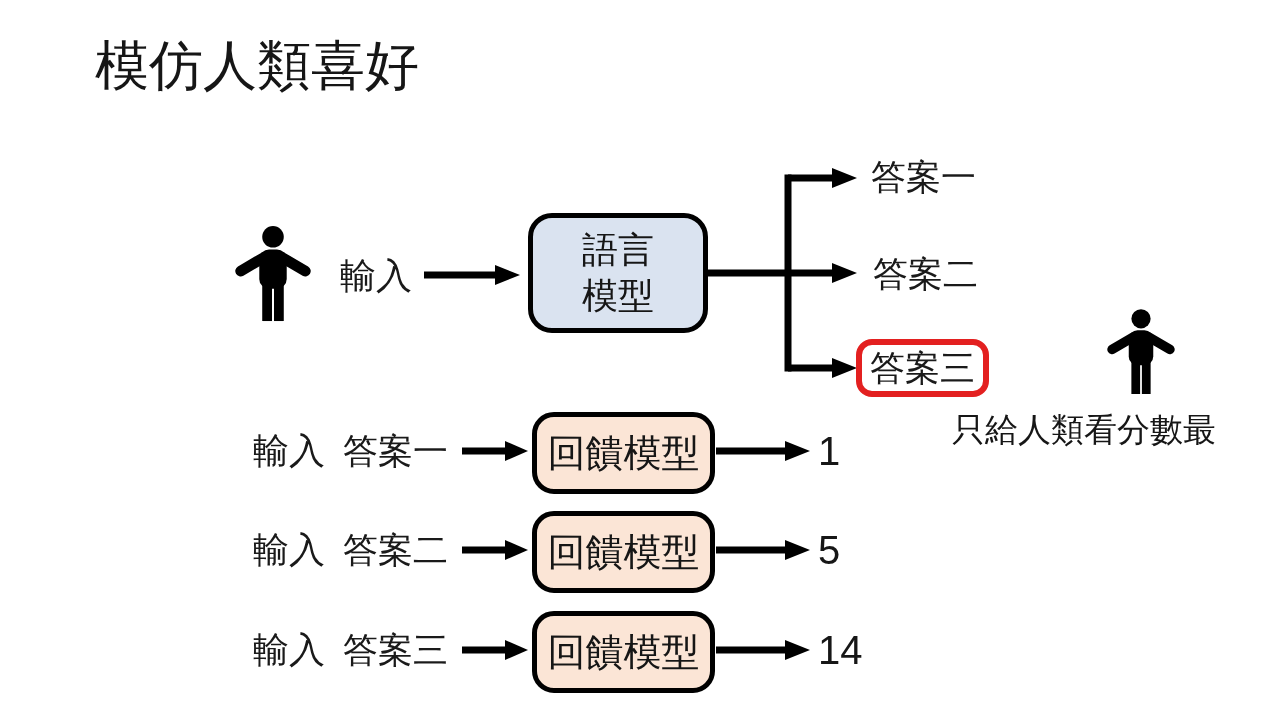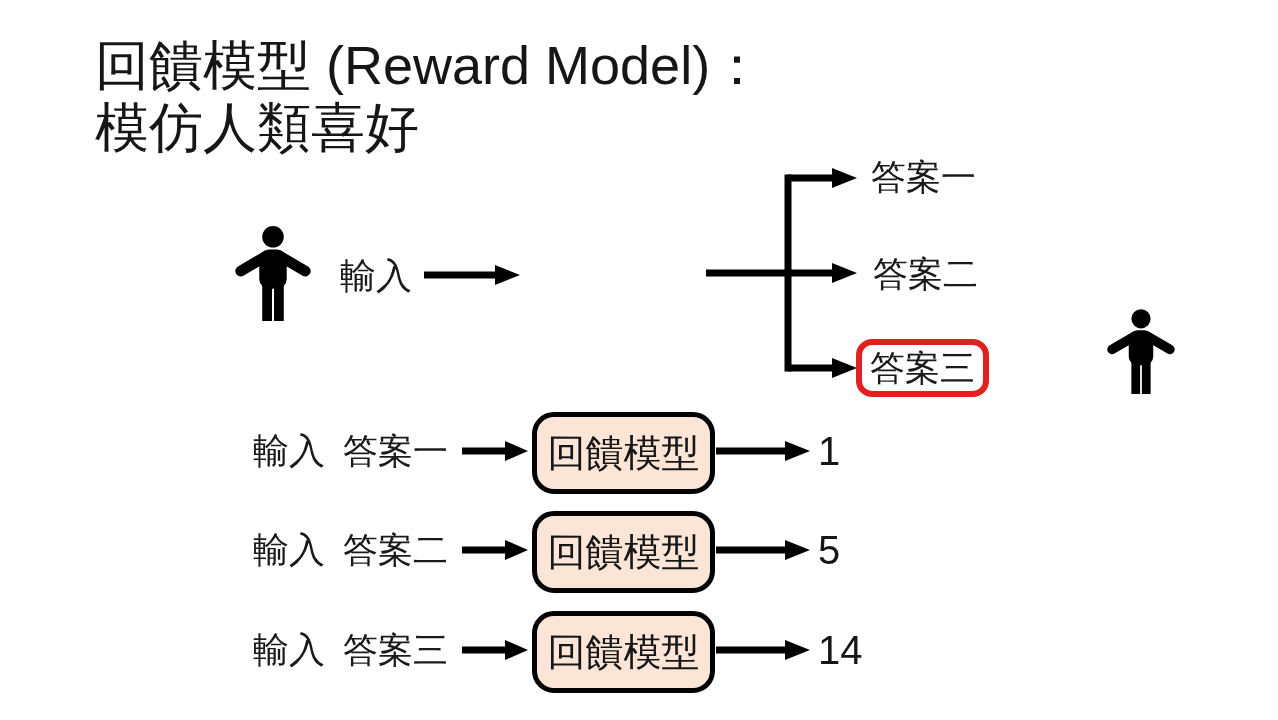--- a/index.html
+++ b/index.html
@@ -61,40 +61,43 @@
   .row .arrow-in{position:absolute;left:462px;top:-11px;}
   .row .arrow-out{position:absolute;left:716px;top:-11px;}
   .row .score{position:absolute;left:818px;top:-23px;font-size:40px;line-height:46px;white-space:nowrap;color:#161616;}
 </style>
 </head>
 <body>
 
 <div class="stage">
 
   <h1 class="title">
-    <span>回饋模型 (Reward Model)：</span>
     <span>模仿人類喜好</span>
   </h1>
 
   <svg class="person" style="left:233px;top:225px;" width="80" height="98" viewBox="0 0 80 100">
     <circle cx="40" cy="12" r="11"></circle>
     <rect x="26" y="25" width="28" height="40" rx="10"></rect>
     <line x1="31" y1="33" x2="7" y2="47" stroke-width="11" stroke-linecap="round"></line>
     <line x1="49" y1="33" x2="73" y2="47" stroke-width="11" stroke-linecap="round"></line>
     <line x1="34" y1="60" x2="34" y2="98" stroke-width="10"></line>
     <line x1="46" y1="60" x2="46" y2="98" stroke-width="10"></line>
   </svg>
 
   <div class="label lbl36" style="left:340px;top:256px;">輸入</div>
 
   <svg class="arrow abs" style="left:424px;top:264px;" width="96" height="22" viewBox="0 0 96 22">
     <line x1="0" y1="11" x2="73" y2="11" stroke-width="7"></line>
     <polygon points="71,1 96,11 71,21"></polygon>
   </svg>
 
+  <div class="box lm-box">
+    <span>語言</span>
+    <span>模型</span>
+  </div>
 
   <svg class="arrow abs" style="left:706px;top:166px;" width="160" height="215" viewBox="0 0 160 215">
     <line x1="0" y1="107" x2="128" y2="107" stroke-width="7"></line>
     <line x1="82" y1="8.5" x2="82" y2="205.5" stroke-width="7"></line>
     <line x1="82" y1="12" x2="128" y2="12" stroke-width="7"></line>
     <line x1="82" y1="202" x2="128" y2="202" stroke-width="7"></line>
     <polygon points="126,2 151,12 126,22"></polygon>
     <polygon points="126,97 151,107 126,117"></polygon>
     <polygon points="126,192 151,202 126,212"></polygon>
   </svg>
@@ -109,20 +112,21 @@
   <svg class="person" style="left:1106px;top:306px;" width="70" height="92" viewBox="0 0 80 100">
     <circle cx="40" cy="12" r="11"></circle>
     <rect x="26" y="25" width="28" height="40" rx="10"></rect>
     <line x1="31" y1="33" x2="7" y2="47" stroke-width="11" stroke-linecap="round"></line>
     <line x1="49" y1="33" x2="73" y2="47" stroke-width="11" stroke-linecap="round"></line>
     <line x1="34" y1="60" x2="34" y2="98" stroke-width="10"></line>
     <line x1="46" y1="60" x2="46" y2="98" stroke-width="10"></line>
   </svg>
 
   <div class="note">
+    <span>只給人類看分數最</span>
   </div>
 
   <div class="row" style="top:451px;">
     <div class="in-label">輸入</div>
     <div class="ans-label">答案一</div>
     <svg class="arrow arrow-in" width="66" height="22" viewBox="0 0 66 22">
       <line x1="0" y1="11" x2="45" y2="11" stroke-width="7"></line>
         <polygon points="43,1 66,11 43,21"></polygon>
     </svg>
     <div class="box rm-box">

